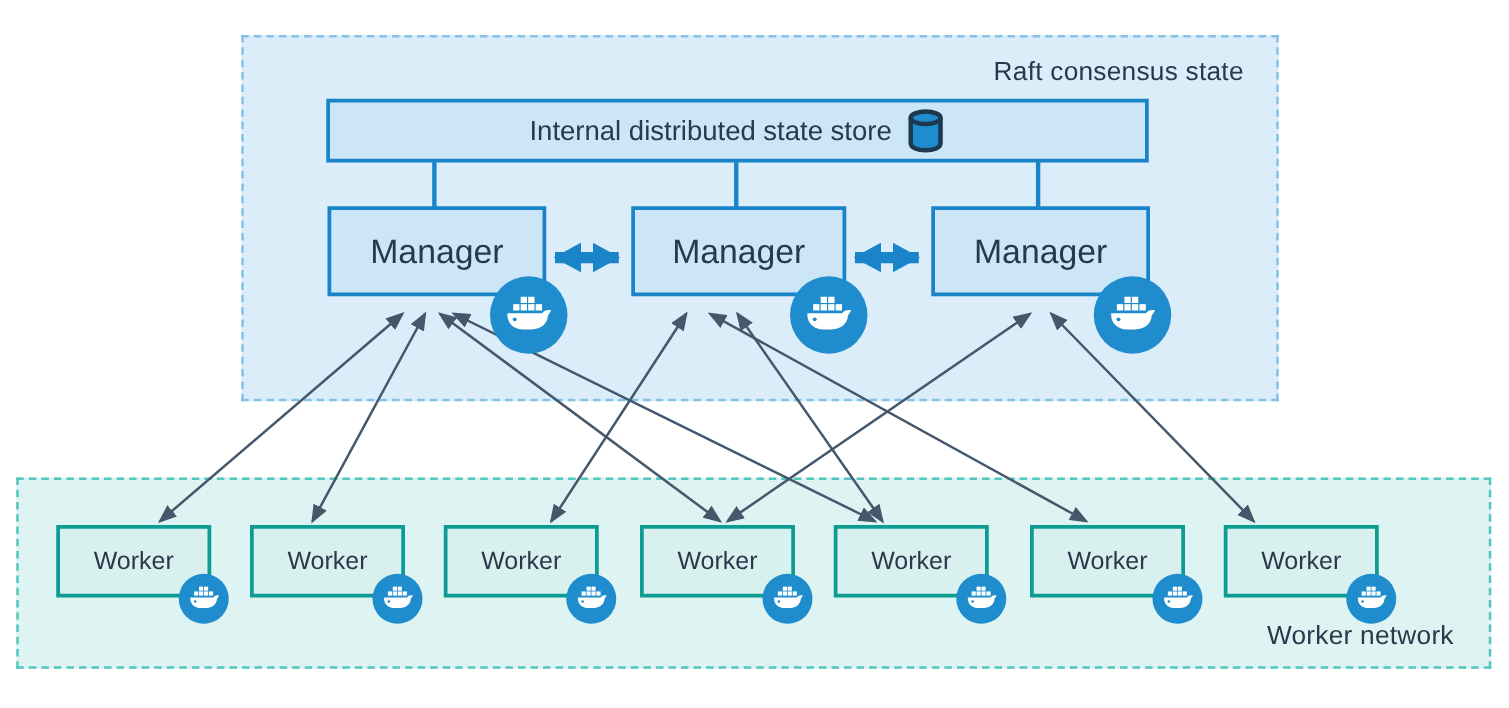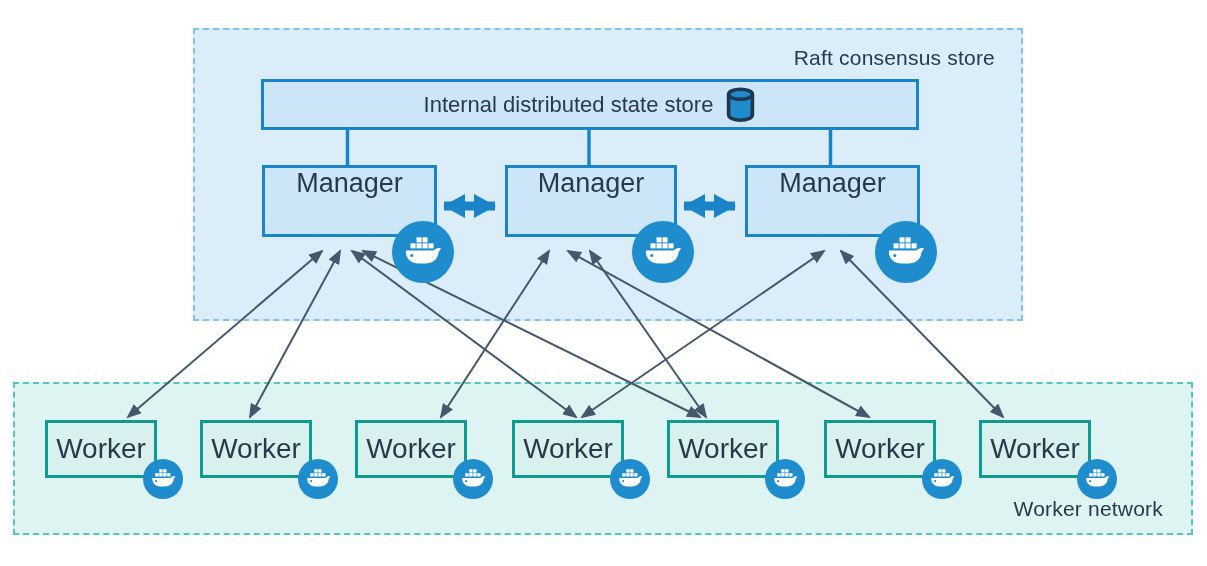--- a/index.html
+++ b/index.html
@@ -24,54 +24,54 @@
     box-sizing:border-box;
     display:flex;align-items:center;justify-content:center;gap:12px;
     font-size:22px;
   }
   .db-icon{flex:0 0 auto;margin-top:1px;}
   .mbox{
     position:absolute;top:135px;height:72px;
     background:var(--manager_fill,#cde6f7);
     border:3px solid var(--manager_border,#1a84c8);
     box-sizing:border-box;
-    display:flex;justify-content:center;
+    display:flex;align-items:center;justify-content:center;
     font-size:27px;
   }
   .gossip-box{
     position:absolute;left:13px;top:382px;width:1180px;height:153px;
     background:var(--gossip_fill,#def4f2);
     border:2px dashed var(--gossip_border,#53c6bf);
     box-sizing:border-box;
   }
   .gossip-label{
     position:absolute;right:28px;bottom:12px;font-size:21px;letter-spacing:.2px;
   }
   .wbox{
-    position:absolute;top:36px;height:58px;width:112px;
+    position:absolute;top:36px;height:58px;width:124px;
     background:var(--worker_fill,#d8f1ee);
     border:3px solid var(--worker_border,#0e9c92);
     box-sizing:border-box;
     display:flex;align-items:center;justify-content:center;
-    font-size:28px;
+    font-size:20px;
   }
   .edges-svg{position:absolute;left:0;top:0;width:1207px;height:566px;pointer-events:none;}
   .dcircle{
     position:absolute;border-radius:50%;
     background:var(--docker_blue,#1e8ccd);
     display:flex;align-items:center;justify-content:center;
   }
 </style>
 </head>
 <body>
 
 <div class="canvas" style="--raft_fill: #dcedfa; --raft_border: #84c2e8; --manager_fill: #cde6f7; --manager_border: #1a84c8; --worker_fill: #d8f1ee; --worker_border: #0e9c92; --gossip_fill: #def4f2; --gossip_border: #53c6bf; --docker_blue: #1e8ccd; --arrow_dark: #44576b; --text: #28394b;">
 
   <div class="raft-box">
-    <div class="raft-label">Raft consensus store</div>
+    <div class="raft-label">Raft consensus state</div>
 
     <div class="store-box">
       <span>Internal distributed state store</span>
       <svg class="db-icon" width="31" height="36" viewBox="0 0 26 30">
         <path d="M3,6 V23 c0,3 4.5,4.8 10,4.8 s10,-1.8 10,-4.8 V6" fill="#1e8ccd" stroke="#1d3950" stroke-width="3" stroke-linejoin="round"></path>
         <ellipse cx="13" cy="6" rx="10" ry="4.2" fill="#1e8ccd" stroke="#1d3950" stroke-width="3"></ellipse>
       </svg>
     </div>
 
     <div id="managers">

